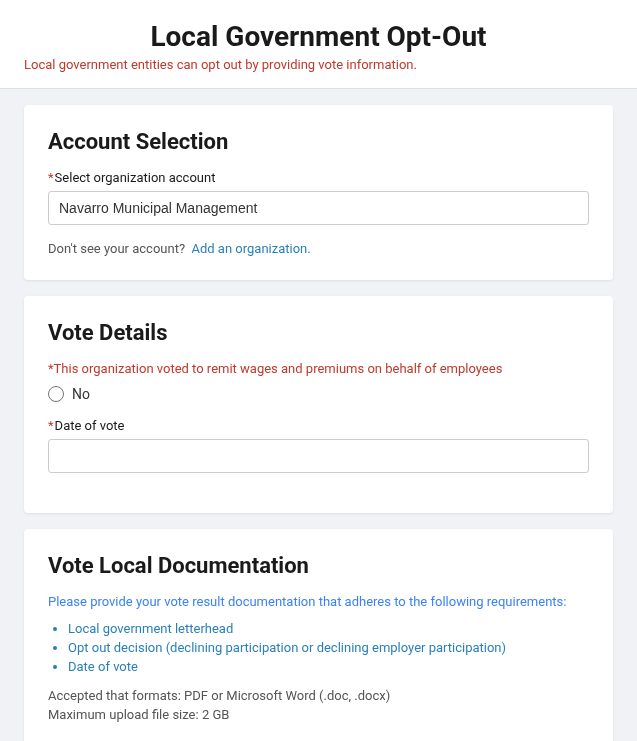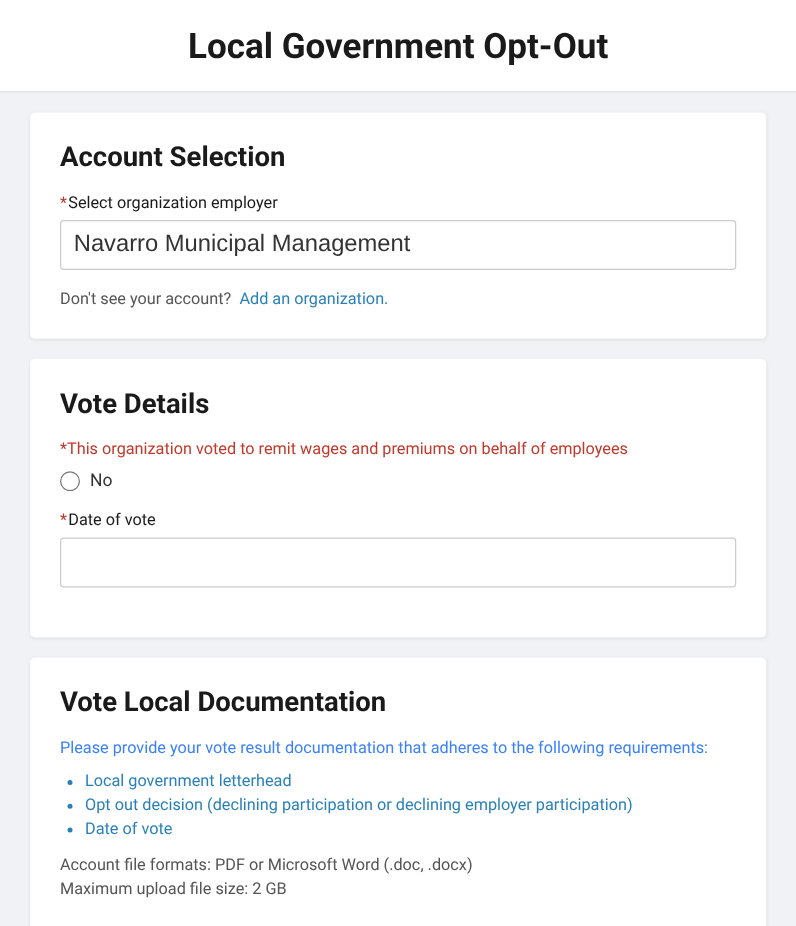--- a/index.html
+++ b/index.html
@@ -63,21 +63,21 @@
     .field-label .required-star {
       color: #c0392b;
       margin-right: 1px;
     }
 
     .text-input {
       width: 100%;
       border: 1px solid #ccc;
       border-radius: 3px;
       padding: 8px 10px;
-      font-size: 19px;
+      font-size: 14px;
       color: #333;
       outline: none;
     }
 
     .helper-text {
       font-size: 13px;
       color: #555;
       margin-top: 10px;
     }
 
@@ -153,30 +153,31 @@
 
     .vote-description .required-star {
       color: #c0392b;
     }
   </style>
 </head>
 <body>
 
 <div class="page-header">
   <h1 class="page-title">Local Government Opt-Out</h1>
+  <p class="page-subtitle">Local government entities can opt out by providing vote information.</p>
 </div>
 
 <div class="main-content">
 
   <div class="section-card">
     <h2 class="section-title">Account Selection</h2>
 
     <div class="field-group">
       <label class="field-label">
-        <span class="required-star">*</span><span>Select organization employer</span>
+        <span class="required-star">*</span><span>Select organization account</span>
       </label>
       <input type="text" class="text-input" value="Navarro Municipal Management" style="">
     </div>
 
     <p class="helper-text">
       <span>Don't see your account?</span>
       &nbsp;<a class="helper-link" href="#">Add an organization.</a>
     </p>
   </div>
 
@@ -209,21 +210,21 @@
 
     <p class="description-text">Please provide your vote result documentation that adheres to the following requirements:</p>
 
     <ul class="requirements-list">
       <li>Local government letterhead</li>
       <li>Opt out decision (declining participation or declining employer participation)</li>
       <li>Date of vote</li>
     </ul>
 
     <p class="file-formats-text">
-      <span>Account file formats:</span>
+      <span>Accepted that formats:</span>
       <span> </span>
       <span>PDF or Microsoft Word (.doc, .docx)</span>
     </p>
     <p class="max-size-text">
       <span>Maximum upload file size:</span>
       <span> </span>
       <span>2 GB</span>
     </p>
 
   </div>

